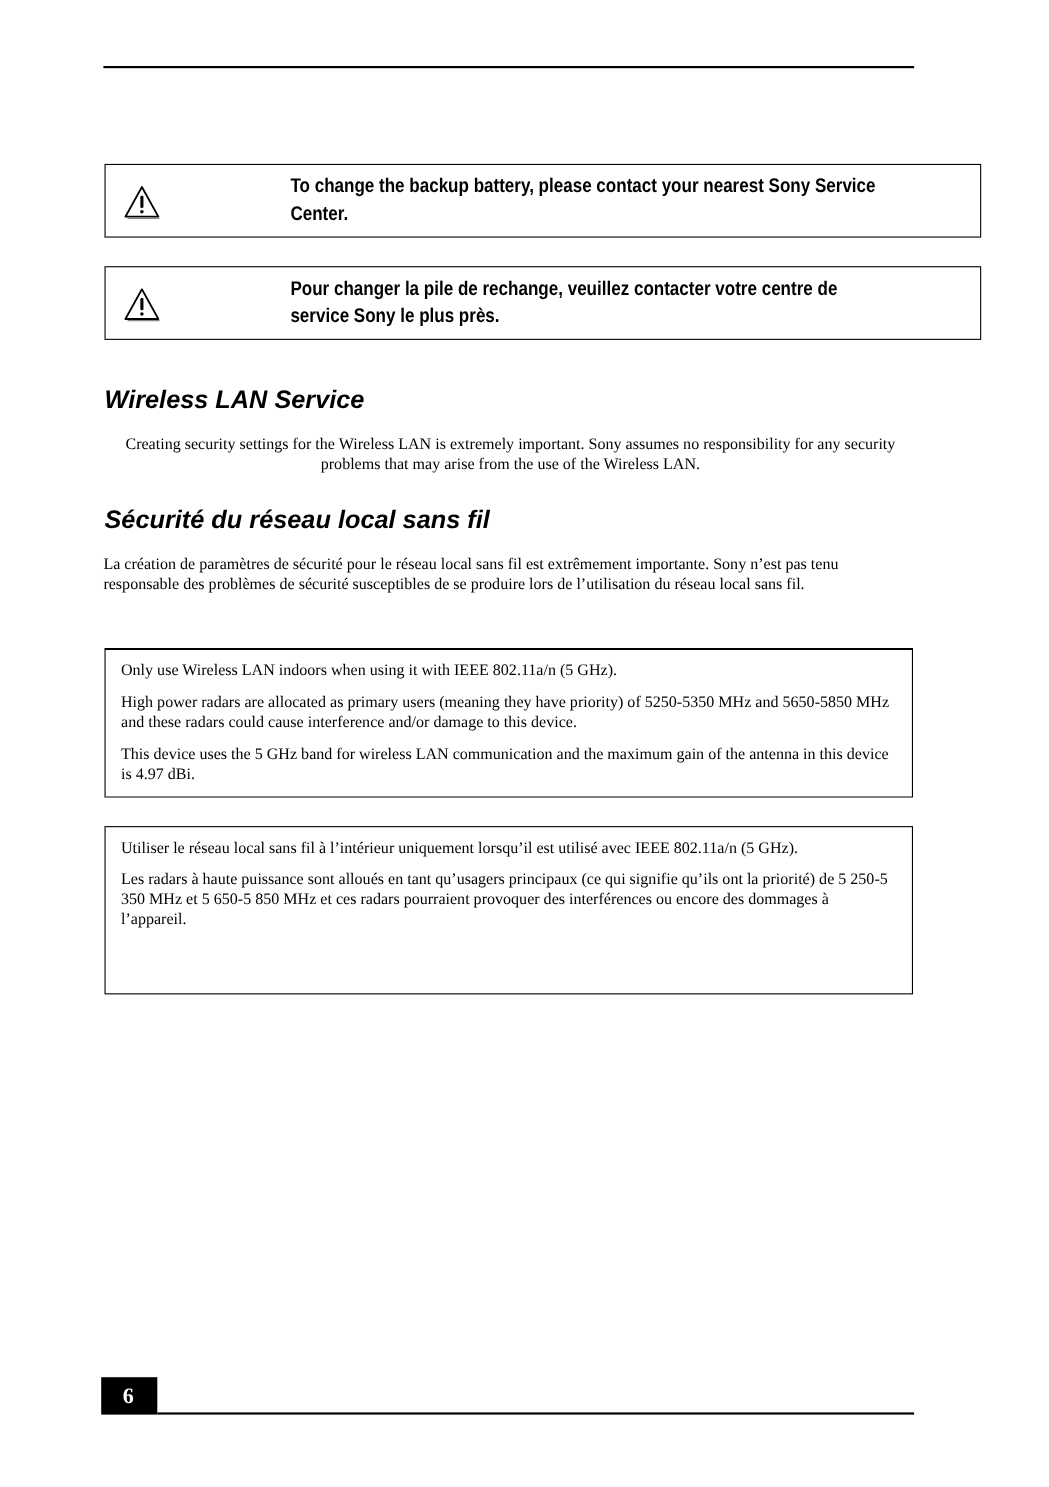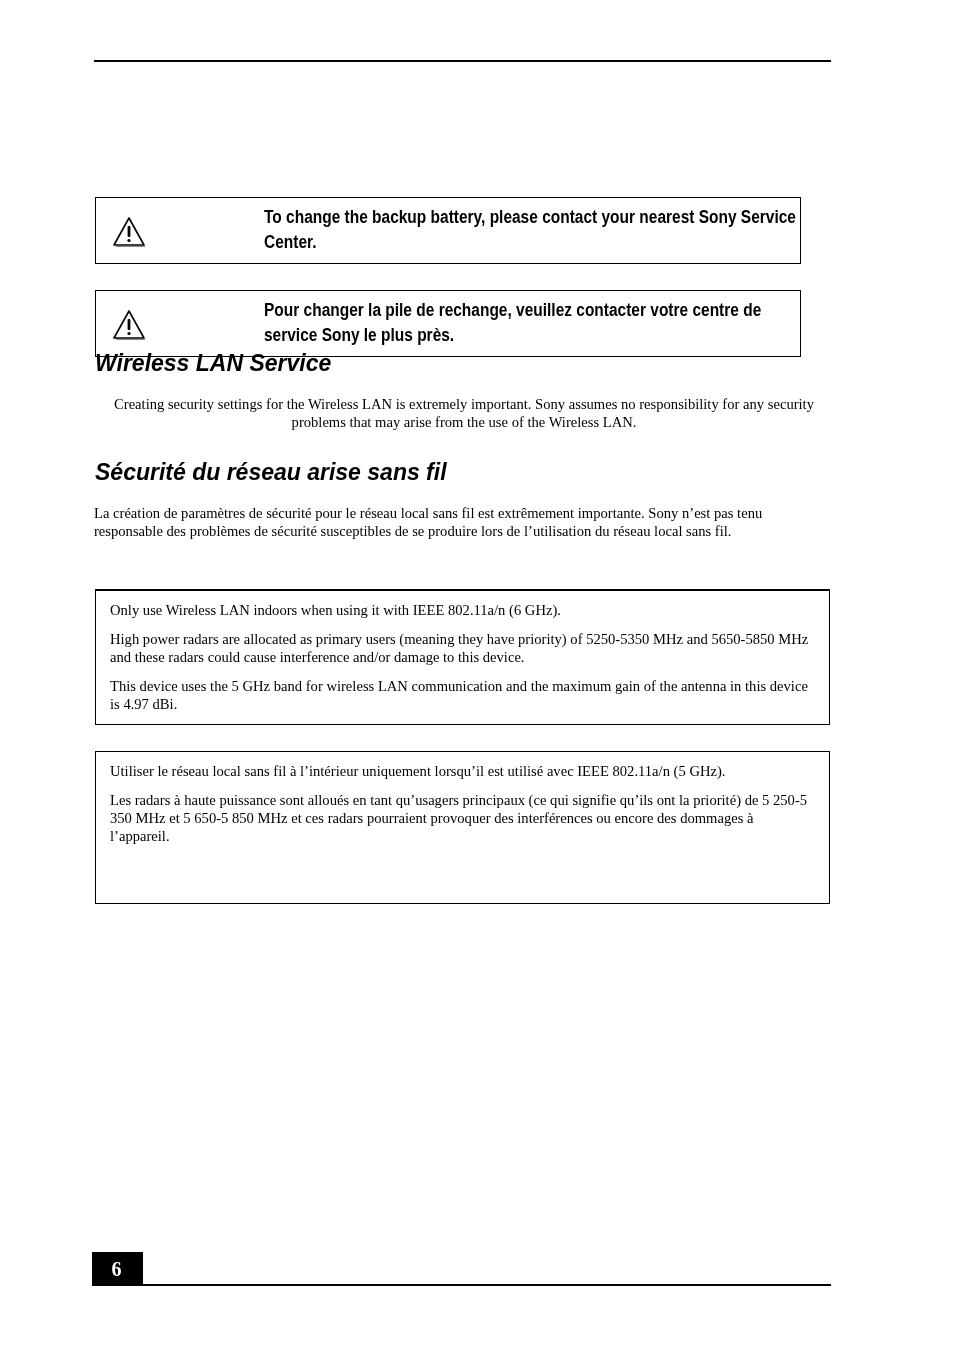--- a/index.html
+++ b/index.html
@@ -1,18 +1,18 @@
 <!DOCTYPE html>
 <html><head>
 <meta charset="utf-8">
 <style>
   html, body { margin: 0; padding: 0; background: #ffffff; }
   body { width: 954px; height: 1352px; position: relative; overflow: hidden; color: #000; }
   .rule-top { position: absolute; left: 94px; top: 60px; width: 737px; height: 2px; background: #000; }
-  .warn-box { position: absolute; left: 95px; width: 706px; border: 1px solid #000; box-sizing: border-box; margin-top: 48px; }
+  .warn-box { position: absolute; left: 95px; width: 797px; border: 1px solid #000; box-sizing: border-box; }
   .warn-box .icon { position: absolute; left: 16px; top: 18px; width: 34px; height: 32px; }
   .warn-box .text { position: absolute; left: 168px; top: 7px; right: 16px;
     font-family: "Liberation Sans", sans-serif; font-weight: bold; font-size: 18px; line-height: 25px;
     transform: scaleX(0.86); transform-origin: left top; width: 640px; letter-spacing: 0px; }
   h2.section { position: absolute; left: 95px; margin: 0; font-family: "Liberation Sans", sans-serif;
     font-style: italic; font-weight: bold; font-size: 23px; line-height: 28px; }
   p.body { position: absolute; left: 94px; width: 740px; margin: 0; font-family: "Liberation Serif", serif;
     font-size: 14.6px; line-height: 18px; }
   .info-box { position: absolute; left: 95px; width: 735px; border: 1px solid #000; box-sizing: border-box;
     padding: 10px 14px 10px 14px; font-family: "Liberation Serif", serif; font-size: 14.6px; line-height: 18px; }
@@ -44,25 +44,25 @@
     <line x1="4" y1="30.5" x2="33" y2="30.5" stroke="#888" stroke-width="1"></line>
     <rect x="15.6" y="10" width="2.8" height="11" fill="#000" rx="1"></rect>
     <circle cx="17" cy="24.5" r="1.6" fill="#000"></circle>
   </svg>
   <div class="text">Pour changer la pile de rechange, veuillez contacter votre centre de service Sony le plus près.</div>
 </div>
 
 <h2 class="section" style="top:349px;">Wireless LAN Service</h2>
 <p class="body" style="top:395px;text-align:center;">Creating security settings for the Wireless LAN is extremely important. Sony assumes no responsibility for any security problems that may arise from the use of the Wireless LAN.</p>
 
-<h2 class="section" style="top:458px;">Sécurité du réseau arise sans fil</h2>
+<h2 class="section" style="top:458px;">Sécurité du réseau local sans fil</h2>
 <p class="body" style="top:504px;">La création de paramètres de sécurité pour le réseau local sans fil est extrêmement importante. Sony n’est pas tenu responsable des problèmes de sécurité susceptibles de se produire lors de l’utilisation du réseau local sans fil.</p>
 
 <div class="info-box" style="top:589px; height:136px; border-top-width:2px;">
-  <p>Only use Wireless LAN indoors when using it with IEEE 802.11a/n (6 GHz).</p>
+  <p>Only use Wireless LAN indoors when using it with IEEE 802.11a/n (5 GHz).</p>
   <p>High power radars are allocated as primary users (meaning they have priority) of 5250-5350 MHz and 5650-5850 MHz and these radars could cause interference and/or damage to this device.</p>
   <p>This device uses the 5 GHz band for wireless LAN communication and the maximum gain of the antenna in this device is 4.97 dBi.</p>
 </div>
 
 <div class="info-box" style="top:751px; height:153px;">
   <p>Utiliser le réseau local sans fil à l’intérieur uniquement lorsqu’il est utilisé avec IEEE 802.11a/n (5 GHz).</p>
   <p>Les radars à haute puissance sont alloués en tant qu’usagers principaux (ce qui signifie qu’ils ont la priorité) de 5 250-5 350 MHz et 5 650-5 850 MHz et ces radars pourraient provoquer des interférences ou encore des dommages à l’appareil.</p>
 </div>
 
 <div class="page-num">6</div>

